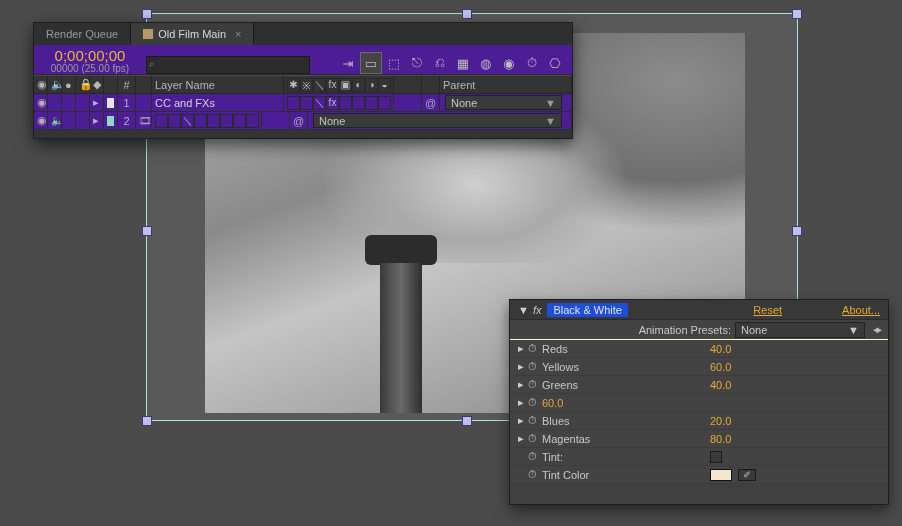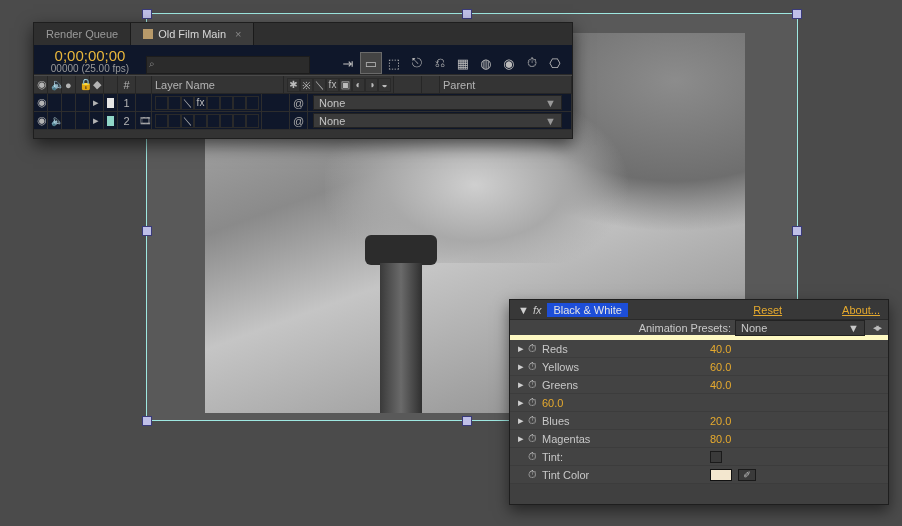--- a/index.html
+++ b/index.html
@@ -42,21 +42,21 @@
   }
   .crosshair {
     position:absolute; width:14px; height:14px; left:50%; top:50%; transform:translate(-50%,-50%);
     display:flex; align-items:center; justify-content:center; color:#d0d0ff; font-size:12px;
   }
 
   
   .timeline {
     position: absolute; left: 33px; top: 22px;
     width: 540px;
-    background: #0f172a;
+    background: #4c1d95;
     box-shadow: 0 6px 16px rgba(0,0,0,.6);
     border: 1px solid #1e1e1e;
     font-size: 11px; color: #c8c8c8;
   }
   .tabs { display:flex; background:#2f2f2f; height:22px; }
   .tab { padding: 3px 12px; border-right:1px solid #1a1a1a; color:#9a9a9a; display:flex; align-items:center; gap:5px; }
   .tab.active { background:#3c3c3c; color:#d8d8d8; }
   .comp-icon { width:10px; height:10px; background:#b89a6a; display:inline-block; }
   .tab-x { margin-left:4px; color:#888; }
 
@@ -116,21 +116,21 @@
     display:flex; align-items:center; height:20px; background:#383838; padding:0 8px;
     border-bottom:1px solid #2a2a2a;
   }
   .fx-tw{ color:#cfcfcf; margin-right:4px;}
   .fx-en{ font-style:italic; color:#c8c8c8; margin-right:6px;}
   .fx-name{ background:#1d4ed8; padding:1px 6px; color:#e4e4e4; }
   .fx-link{ color:#e6aa2e; text-decoration:underline; cursor:pointer;}
   .fx-head .reset{ margin-left:auto; margin-right:60px;}
   .preset-row{
     display:flex; align-items:center; height:20px; padding:0 8px;
-    border-bottom:5px solid #fef9c3;
+    border-bottom:1px solid #fef9c3;
   }
   .preset-row .lbl{ margin-left:auto; margin-right:4px;}
   .preset-drop{
     width:130px; height:16px; background:#3a3a3a; border:1px solid #222;
     color:#c8c8c8; padding:0 5px; display:flex; align-items:center; justify-content:space-between;
   }
   .nav-arr{ margin-left:8px; color:#bcbcbc; letter-spacing:-2px;}
   .prop-row{
     display:flex; align-items:center; height:18px; padding:0 8px;
     border-bottom:1px solid #3c3c3c;
@@ -231,20 +231,21 @@
     <div class="hc eye-col">◉</div>
     <div class="hc spk-col"></div>
     <div class="hc solo-col"></div>
     <div class="hc lock-col"></div>
     <div class="hc twirl-col">▸</div>
     <div class="hc color-col">
         <span class="layer-color" style="background:#e6e6e6"></span>
       </div>
     <div class="hc idx-col">1</div>
     <div class="hc src-col"></div>
+    <div class="hc name-col bracket">CC and FXs</div>
     <div class="hc sw-col">
       <div class="sw-cells">
         <div class="swc mini"></div>
         <div class="swc mini"></div>
         <div class="swc mini">＼</div>
         <div class="swc mini">fx</div>
         <div class="swc mini"></div>
         <div class="swc mini"></div>
         <div class="swc mini"></div>
         <div class="swc mini"></div>

